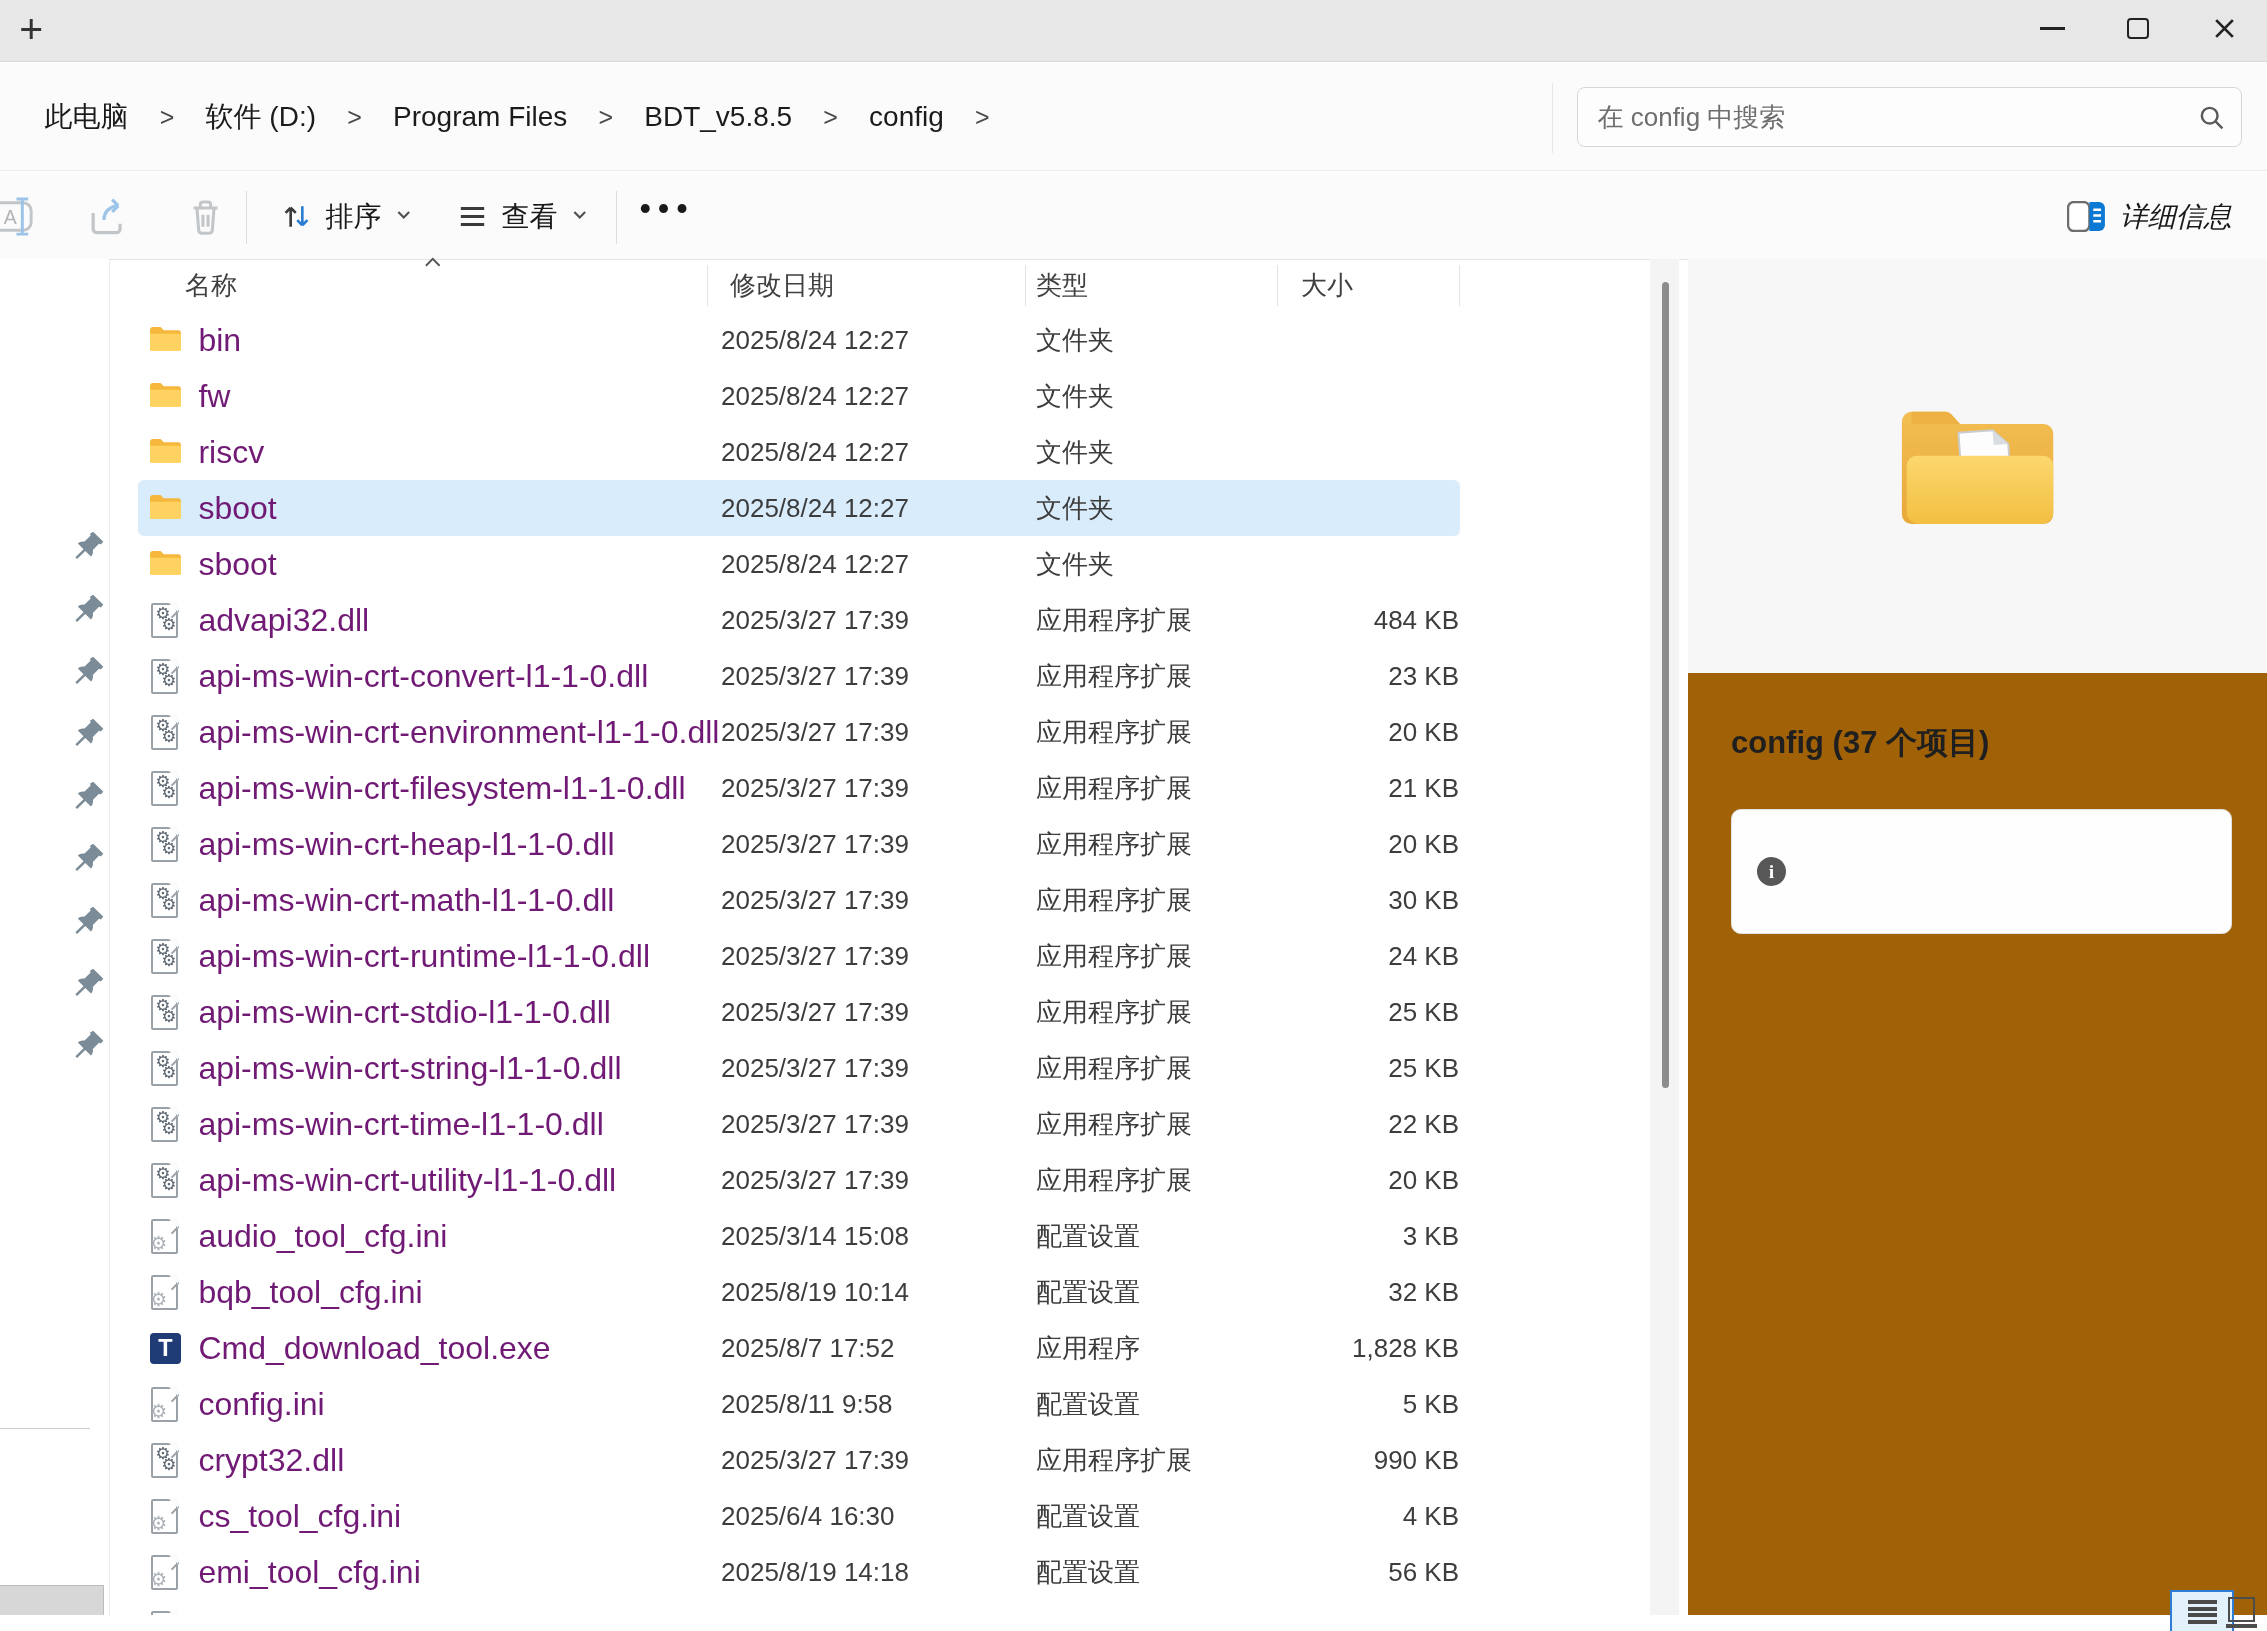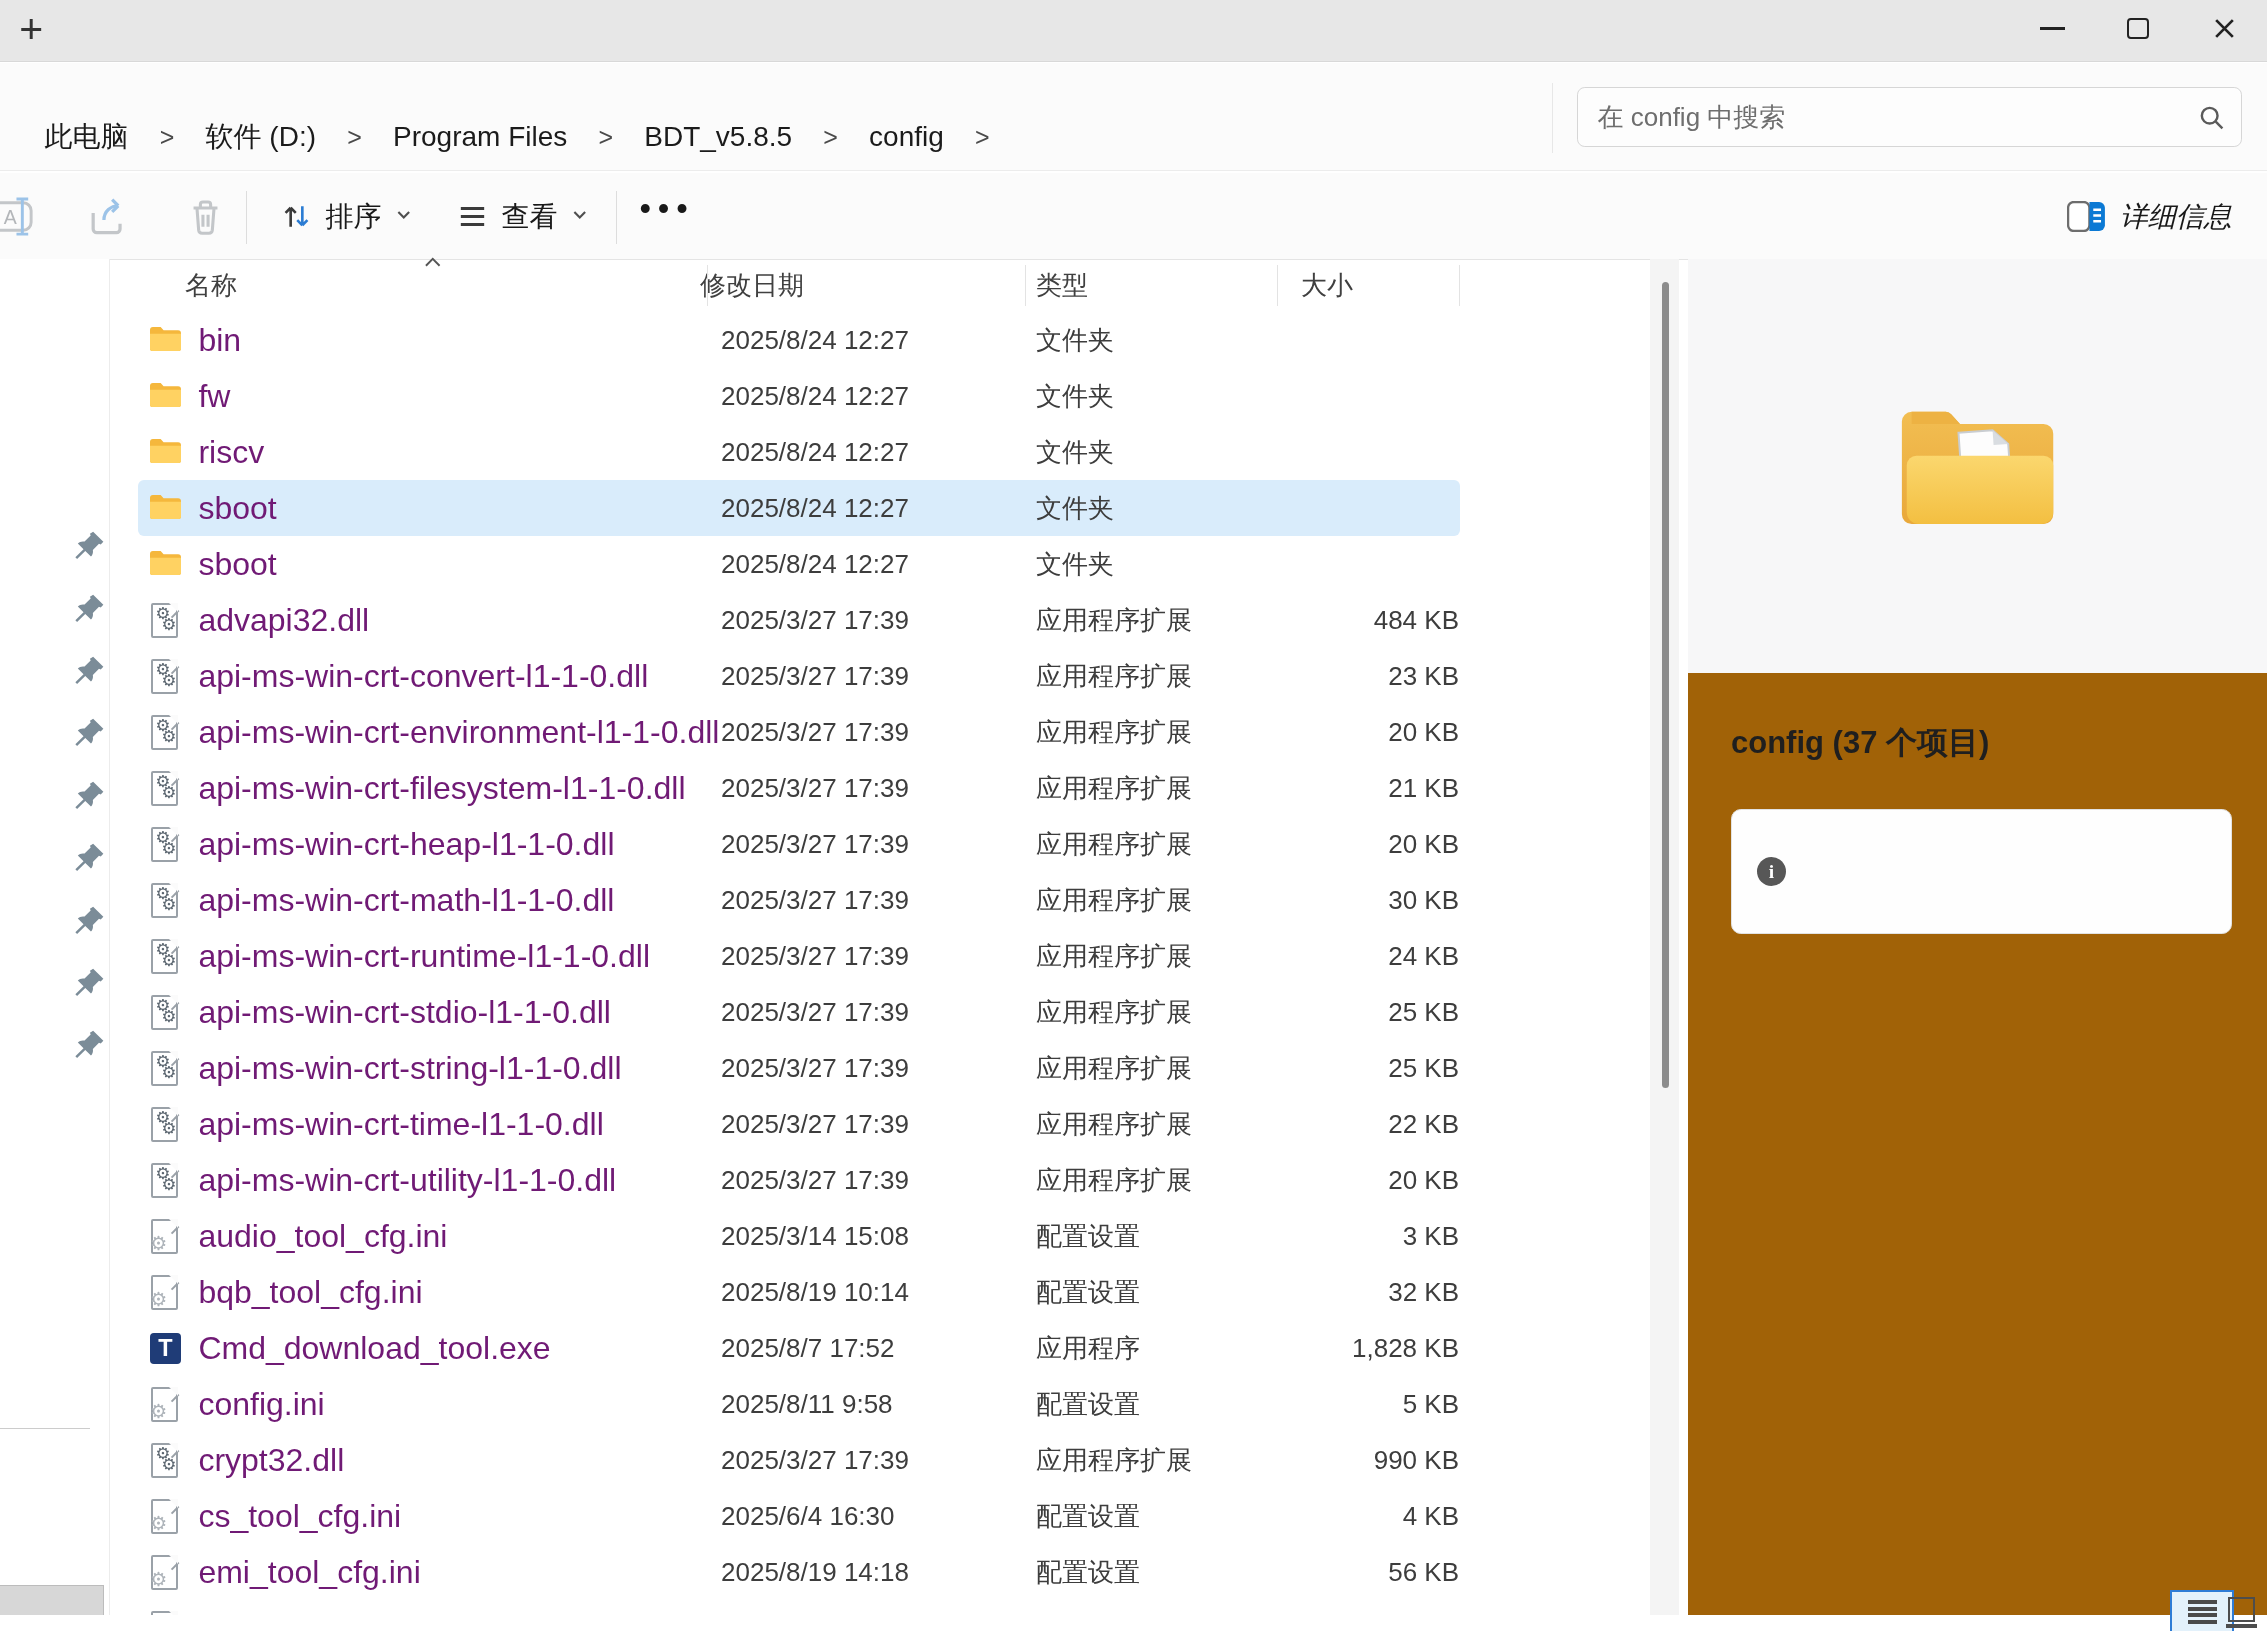--- a/index.html
+++ b/index.html
@@ -16,21 +16,21 @@
   .wincontrols { position:absolute; right:0; top:0; height:62px; display:flex; }
   .winbtn { width:86px; height:57px; display:flex; align-items:center; justify-content:center; }
   .ic-min { width:25px; height:2.9px; background:#222; }
   .ic-max { width:21.5px; height:21.5px; border:2.9px solid #222; border-radius:3.9px; }
   .ic-close svg { width:25px; height:25px; stroke:#222; stroke-width:2.6; }
 
   
   .addressbar { position:absolute; left:0; top:63px; width:2267px; height:108px;
                 background:#fbfbfb; border-bottom:1px solid #ececec; }
   .breadcrumb { position:absolute; left:29px; top:0; height:108px; display:flex;
-                align-items:center; gap:0;margin-top:20px; }
+                align-items:center; gap:0; }
   .crumb { font-size:28px; color:#1b1b1b; padding:11.7px 15.6px; border-radius:5.9px; cursor:pointer; white-space:nowrap; }
   .crumb-sep { font-size:25px; color:#4a4a4a; padding:0 15.6px; }
   .addr-divider { position:absolute; left:1552px; top:19.5px; width:1px; height:70px; background:#e7e7e7; }
   .searchbox { position:absolute; left:1577px; top:24.4px; width:665px; height:60px;
                background:#fdfdfd; border:1px solid #d6d6d6; border-radius:7.8px;
                display:flex; align-items:center; }
   .searchbox input { flex:1; border:none; outline:none; background:transparent;
                font-size:26px; color:#be185d; padding:0 19.5px;
                font-family:"Liberation Sans", sans-serif; }
   .searchbox input::placeholder { color:#6e6e6e; opacity:1; }
@@ -270,21 +270,21 @@
     </div>
   <div class="nav-divider"></div>
 
   <div class="listheader">
     <div class="sortcaret">
       <svg viewBox="0 0 20 14">
           <path d="M3 11 L10 4 L17 11"></path>
         </svg>
     </div>
     <div class="hcell" style="left:47px">名称</div>
-    <div class="hcell" style="left:562px">修改日期</div>
+    <div class="hcell" style="left:592px">修改日期</div>
     <div class="hcell" style="left:898px">类型</div>
     <div class="hcell" style="left:1163px">大小</div>
     <div class="hsep" style="left:569px"></div>
     <div class="hsep" style="left:887px"></div>
     <div class="hsep" style="left:1139px"></div>
     <div class="hsep" style="left:1321px"></div>
   </div>
 
   <div class="rows" id="rows">
       <div class="row">

